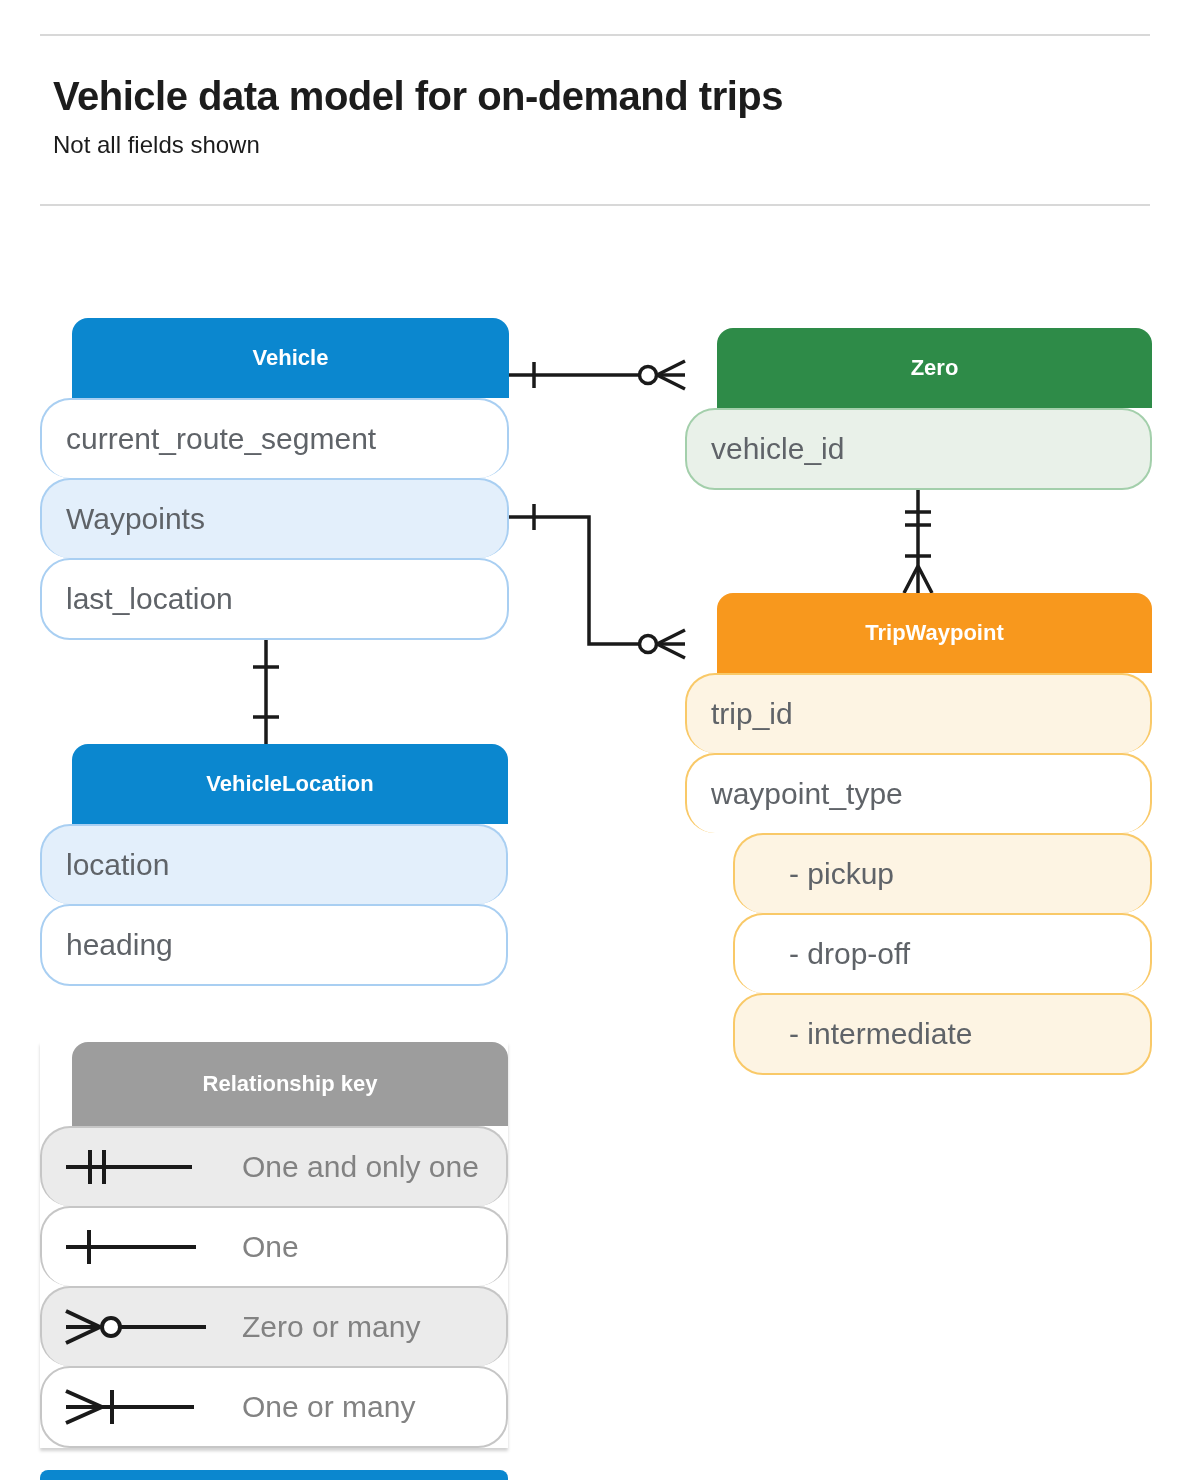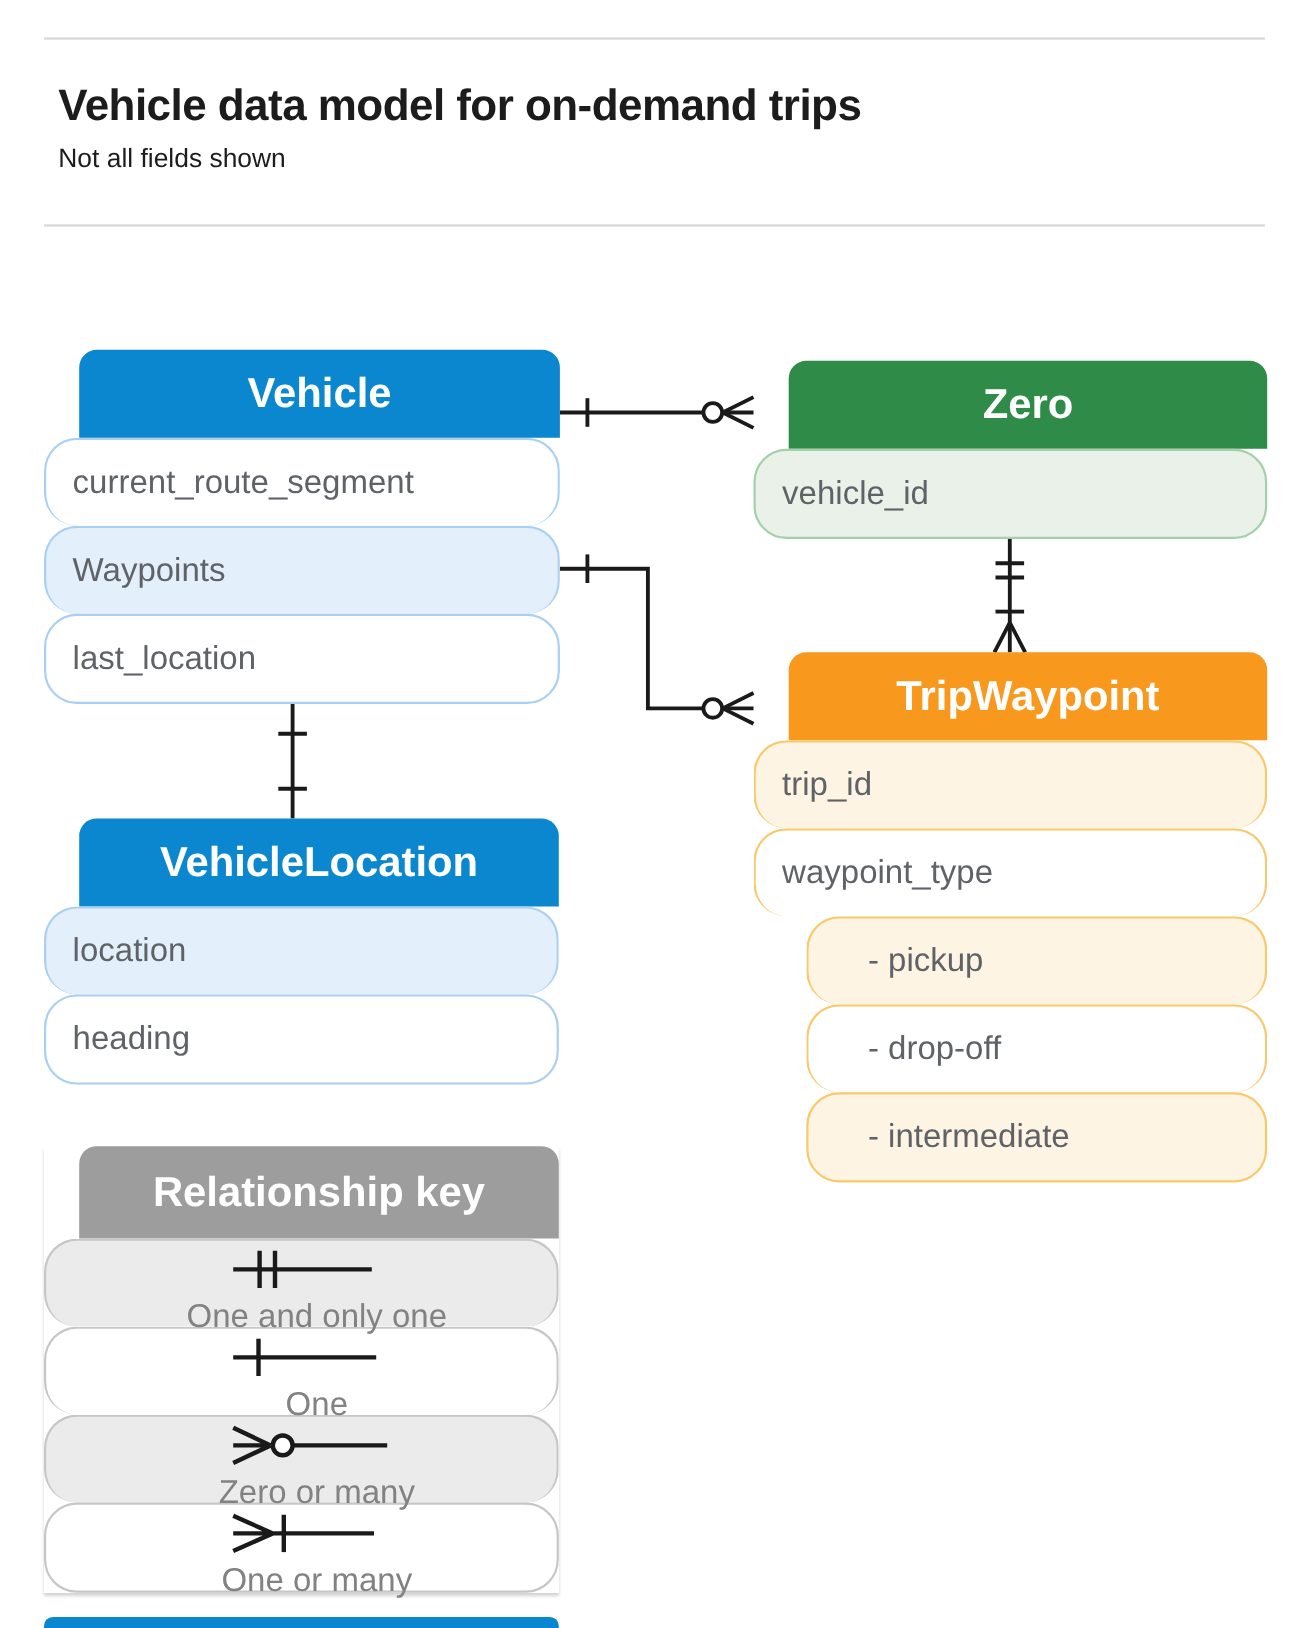--- a/index.html
+++ b/index.html
@@ -20,38 +20,38 @@
 
   
   .table{position:absolute;z-index:1;}
   .t-blue{--hd:#0b87cf;--row:#e3effb;--bc:#a9cff2;}
   .t-green{--hd:#2e8b48;--row:#e9f1e9;--bc:#a3cfab;}
   .t-orange{--hd:#f8981d;--row:#fdf4e3;--bc:#f9c968;}
   .t-gray{--hd:#9d9d9d;--row:#ebebeb;--bc:#c6c6c6;}
 
   .table .hdr{height:80px;background:var(--hd);border-radius:16px 16px 0 0;
     display:flex;align-items:center;justify-content:center;
-    color:#ffffff;font-size:38px;font-weight:700;margin-left:32px;}
+    color:#ffffff;font-size:22px;font-weight:700;margin-left:32px;}
   .table .row{height:78px;background:#ffffff;border-left:2px solid var(--bc);
     border-right:2px solid var(--bc);border-top:2px solid var(--bc);
     display:flex;align-items:center;padding-left:24px;
     font-size:30px;color:#5f6368;box-sizing:content-box;border-radius:30px;}
   .table .row:last-child{border-bottom:2px solid var(--bc);}
   .table .row.shaded{background:var(--row);}
   .table .row.indent{padding-left:54px;margin-left:48px;}
 
   #table-vehicle{left:40px;top:318px;width:469px;}
   #table-trip{left:685px;top:328px;width:467px;}
   #table-trip-waypoint{left:685px;top:593px;width:467px;}
   #table-vehicle-location{left:40px;top:744px;width:468px;}
 
   
   #legend{left:40px;top:1042px;width:468px;box-shadow:0 3px 3px rgba(0,0,0,0.18);}
   #legend .hdr{height:84px;}
-  #legend .row{color:#828282;padding-left:0;flex-direction:column;}
+  #legend .row{color:#828282;padding-left:0;}
   #legend .key-symbol{width:150px;height:52px;margin-left:22px;flex:0 0 auto;}
   #legend .key-symbol path{stroke:#1a1a1a;stroke-width:4;fill:none;}
   #legend .key-symbol circle{stroke:#1a1a1a;stroke-width:4;fill:#ffffff;}
   #legend .key-label{margin-left:28px;}
 
   
   .bottom-strip{position:absolute;left:40px;top:1470px;width:468px;height:10px;
     background:#0b87cf;border-radius:8px 8px 0 0;z-index:1;}
 </style>
 </head>

